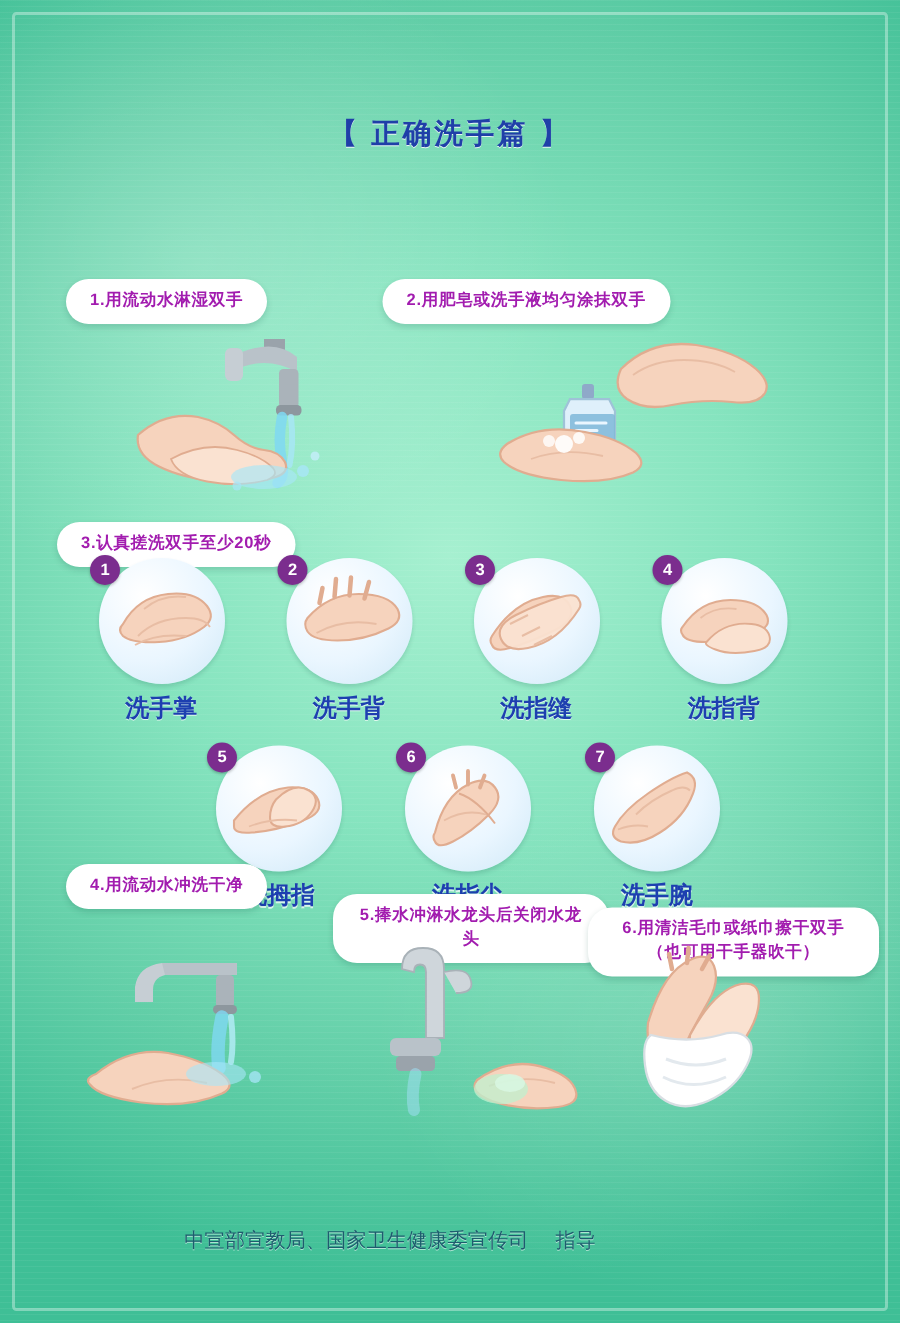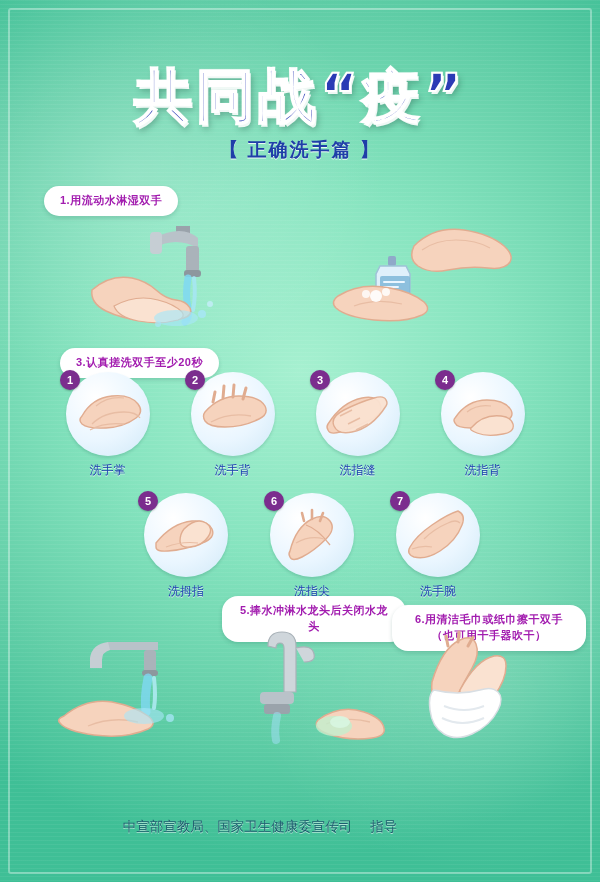--- a/index.html
+++ b/index.html
@@ -61,21 +61,21 @@
     padding:7px 16px;
     box-shadow:0 2px 4px rgba(0,80,60,0.18);
     line-height:1.45;
     white-space:nowrap;
   }
   .pill.multi{white-space:normal;text-align:center;}
 
   
   #pill1{left:44px;top:186px;}
   #pill2{left:255px;top:186px;}
-  #pill3{left:60px;top:348px;}
+  #pill3{left:38px;top:348px;}
   #pill4{left:44px;top:576px;}
   #pill5{left:222px;top:596px;width:152px;}
   #pill6{left:392px;top:576px;width:162px;margin-top:29px;}
 
   .art{position:absolute;}
 
   
   .circles{position:absolute;left:52px;top:372px;width:500px;}
   .crow{display:flex;justify-content:flex-start;}
   .crow.row2{padding-left:78px;}
@@ -91,46 +91,46 @@
   .badge{
     position:absolute;left:8px;top:-2px;
     width:20px;height:20px;border-radius:50%;
     background:#7b2d8e;color:#fff;
     font-size:11px;font-weight:bold;
     display:flex;align-items:center;justify-content:center;
     z-index:3;
     box-shadow:0 1px 2px rgba(0,0,0,0.25);
   }
   .clabel{
-    margin-top:6px;color:#1d3fb0;font-size:12px;font-weight:normal;
+    margin-top:6px;color:#1d3fb0;font-size:16px;font-weight:bold;
     text-shadow:0 1px 0 rgba(255,255,255,0.7);
   }
 
   
   .footer{
     position:absolute;left:0;bottom:42px;width:520px;text-align:center;
     color:#1d5c6e;font-size:13.5px;line-height:2.0;
     text-shadow:0 1px 0 rgba(255,255,255,0.55);
   }
   .footer .sp{display:inline-block;width:18px;}
   svg{display:block;}
 </style>
 </head>
 <body>
 
 <div class="poster">
   <div class="border-frame"></div>
 
   <div class="title-wrap">
-    <div class="main-title">共同战“疫”</div>
     <div class="subtitle-box">【 正确洗手篇 】</div>
   </div>
 
   <div class="pill" id="pill1">1.用流动水淋湿双手</div>
 
+  <div class="pill" id="pill2">2.用肥皂或洗手液均匀涂抹双手</div>
 
   <div class="art" style="left:58px;top:218px;">
     <svg width="185" height="115" viewBox="0 0 185 115">
 
       <path d="M118 8 h14 v12 h-14z" fill="#9aa3ab"></path>
       <path d="M96 20 q28 -14 44 0 v10 q-22 -12 -44 0z" fill="#b9c2c9"></path>
       <rect x="128" y="28" width="13" height="26" rx="3" fill="#aab3ba"></rect>
       <rect x="126" y="52" width="17" height="7" rx="3" fill="#8d979e"></rect>
       <rect x="92" y="14" width="12" height="22" rx="4" fill="#c6ced4"></rect>
 
@@ -258,20 +258,21 @@
             <path d="M28 46 q10 -10 24 -16 q8 -4 12 0" fill="none" stroke="#e8bda4" stroke-width="1.3"></path>
             <path d="M16 56 q10 -4 20 -2" fill="none" stroke="#e8bda4" stroke-width="1.2"></path>
           </svg>
         </div>
         <div class="clabel">洗手腕</div>
       </div>
 
     </div>
   </div>
 
+  <div class="pill" id="pill4">4.用流动水冲洗干净</div>
   <div class="pill multi" id="pill5">5.捧水冲淋水龙头后关闭水龙头</div>
   <div class="pill multi" id="pill6">6.用清洁毛巾或纸巾擦干双手（也可用干手器吹干）</div>
 
   <div class="art" style="left:48px;top:630px;">
     <svg width="170" height="120" viewBox="0 0 170 120">
       <path d="M60 12 h50 v8 h-50z" fill="#b9c2c9"></path>
       <path d="M60 12 q-16 2 -18 16 v10 h12 v-8 q0 -8 8 -10z" fill="#c6ced4"></path>
       <rect x="96" y="20" width="12" height="22" rx="3" fill="#aab3ba"></rect>
       <rect x="94" y="40" width="16" height="6" rx="3" fill="#8d979e"></rect>
       <path d="M100 48 q-4 20 -2 34" stroke="#7fd8f2" stroke-width="9" fill="none" opacity="0.8" stroke-linecap="round"></path>

